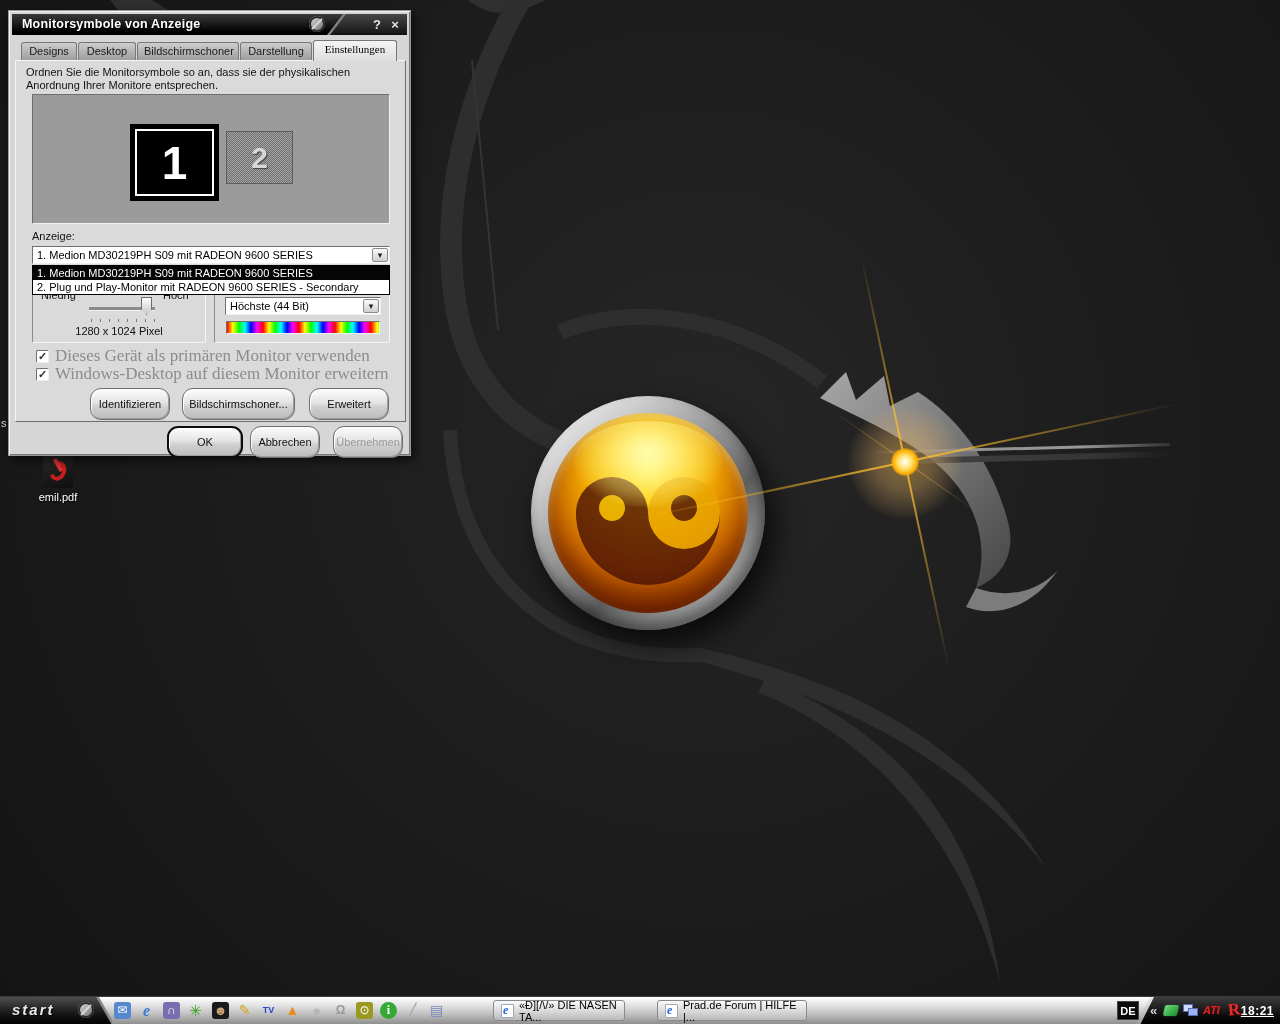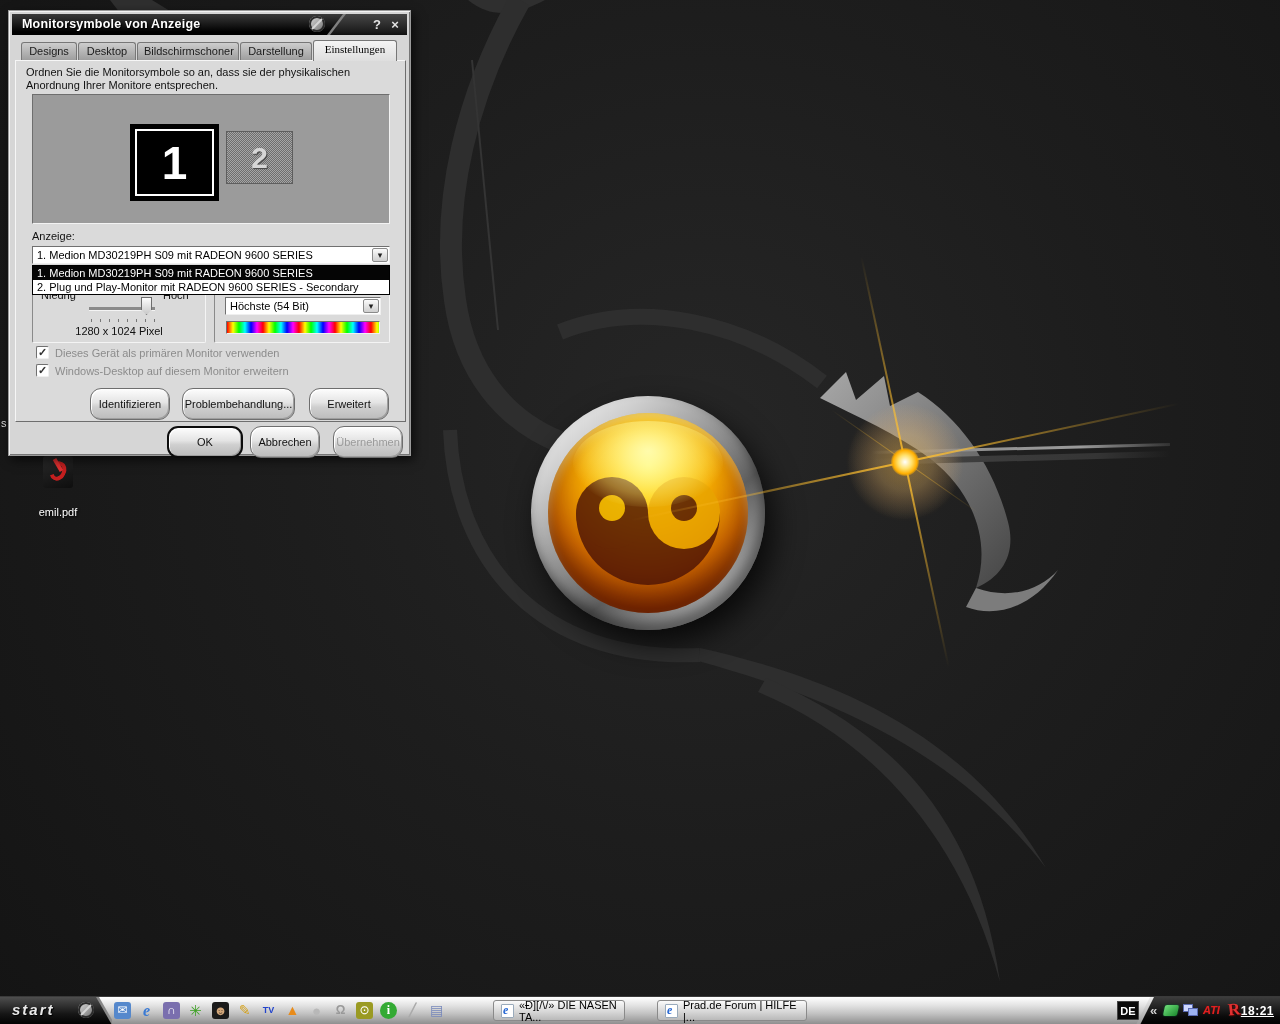--- a/index.html
+++ b/index.html
@@ -90,35 +90,35 @@
   .res-text { position:absolute; left:0; top:54px; width:100%; text-align:center; font-size:11px; color:#111; }
   .cq-combo { position:absolute; left:10px; top:26px; width:156px; height:18px; background:#fff;
     border:1px solid; border-color:#707070 #efefef #efefef #707070; font-size:11px; line-height:16px; padding-left:4px; color:#000; }
   .rainbow { position:absolute; left:11px; top:50px; width:154px; height:13px;
     border:1px solid; border-color:#707070 #f0f0f0 #f0f0f0 #707070;
     background:repeating-linear-gradient(90deg,#f00 0px,#ff0 6px,#0f0 12px,#0ff 18px,#00f 24px,#f0f 30px,#f00 36px); }
 
   .checkrow { position:absolute; left:20px; display:flex; align-items:center; gap:6px; }
   .checkbox { width:13px; height:13px; background:#fff; border:1px solid; border-color:#707070 #f0f0f0 #f0f0f0 #707070;
     font-size:11px; line-height:11px; text-align:center; color:#333; font-weight:bold; border-radius:2px; }
-  .checklabel { font-size:11px; color:#8c8c8c; }
+  .checklabel { font-size:17px; color:#8c8c8c;font-family:Liberation Serif, serif; }
 
   .btn { background:linear-gradient(180deg,#fdfdfd,#e4e4e4 45%,#cfcfcf 60%,#bcbcbc); border:1px solid #6e6e6e;
     box-shadow:inset 1px 1px 0 #fff, inset -1px -1px 0 #9e9e9e; border-radius:11px; font-size:11px; color:#111;
     display:flex; align-items:center; justify-content:center; position:absolute; height:32px; }
   .btn.default { border:2px solid #0c0c0c; }
   .btn.disabled { color:#9a9a9a; }
 
   
   .desk-icon { position:absolute; left:20px; top:456px; width:76px; text-align:center; z-index:4; }
   .pdficon { position:relative; width:30px; height:32px; margin:0 auto; background:linear-gradient(160deg,#2a2a2a,#0e0e0e); border-radius:3px; }
   .pdficon .swoosh { position:absolute; left:7px; top:5px; width:16px; height:20px; border:4px solid #c41f1f; border-radius:50%;
     border-left-color:transparent; transform:rotate(25deg); }
   .pdficon .swoosh2 { position:absolute; left:13px; top:2px; width:4px; height:14px; background:#e03030; transform:rotate(-30deg); }
-  .desk-icon .lab { margin-top:18px; font-size:11px; color:#fff; text-shadow:1px 1px 2px #000;text-align:center; }
+  .desk-icon .lab { margin-top:3px; font-size:11px; color:#fff; text-shadow:1px 1px 2px #000;text-align:center; }
   .partial-s { position:absolute; left:1px; top:417px; font-size:11px; color:#ddd; z-index:3; }
 
   
   .taskbar { position:absolute; left:0; top:996px; width:1280px; height:28px;
     background:linear-gradient(180deg,#ffffff 0%,#e4e4e4 30%,#c4c4c4 60%,#8f8f8f 100%); border-top:1px solid #3a3a3a; z-index:30; }
   .startbtn { position:absolute; left:0; top:0; width:112px; height:28px; }
   .startbtn .edge { position:absolute; inset:0; background:#888; clip-path:polygon(0 0,99px 0,115px 100%,0 100%); }
   .startbtn .face { position:absolute; inset:0; background:linear-gradient(180deg,#4e4e4e,#161616 60%,#000);
     clip-path:polygon(0 0,96px 0,112px 100%,0 100%); }
   .startbtn .txt { position:absolute; left:12px; top:4px; font-size:15px; font-weight:bold; font-style:italic; letter-spacing:2px;
@@ -255,37 +255,37 @@
             <i></i>
             <i></i>
             <i></i>
             <i></i>
           </div>
         <div class="res-text">1280 x 1024 Pixel</div>
       </div>
 
       <div class="groupbox gb-right">
         <div class="cq-combo">
-          <span>Höchste (54 Bit)</span>
+          <span>Höchste (44 Bit)</span>
           <div class="combo-btn">▾</div>
         </div>
         <div class="rainbow"></div>
       </div>
 
       <div class="checkrow" style="top:285px">
         <div class="checkbox">✓</div>
         <div class="checklabel">Dieses Gerät als primären Monitor verwenden</div>
       </div>
       <div class="checkrow" style="top:303px">
         <div class="checkbox">✓</div>
         <div class="checklabel">Windows-Desktop auf diesem Monitor erweitern</div>
       </div>
 
       <div class="btn" style="left:74px;top:327px;width:80px">Identifizieren</div>
-      <div class="btn" style="left:166px;top:327px;width:113px">Problembehandlung...</div>
+      <div class="btn" style="left:166px;top:327px;width:113px">Bildschirmschoner...</div>
       <div class="btn" style="left:293px;top:327px;width:80px">Erweitert</div>
     </div>
 
     <div class="btn default" style="left:158px;top:415px;width:76px">OK</div>
     <div class="btn" style="left:241px;top:415px;width:70px">Abbrechen</div>
     <div class="btn disabled" style="left:324px;top:415px;width:70px">Übernehmen</div>
   </div>
 
   <div class="taskbar">
     <div class="startbtn">

